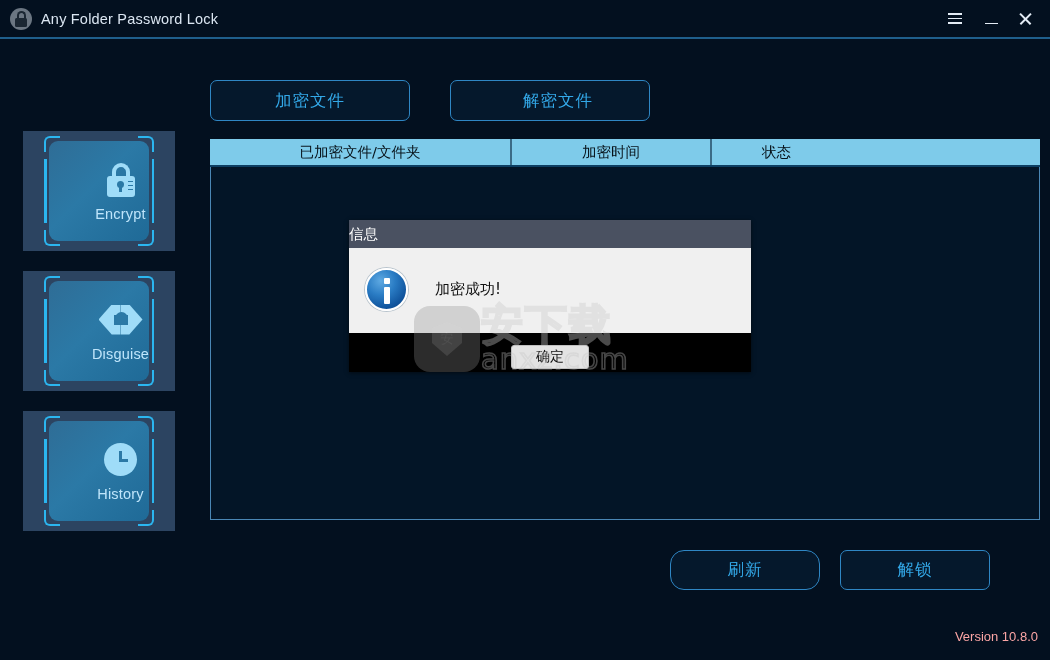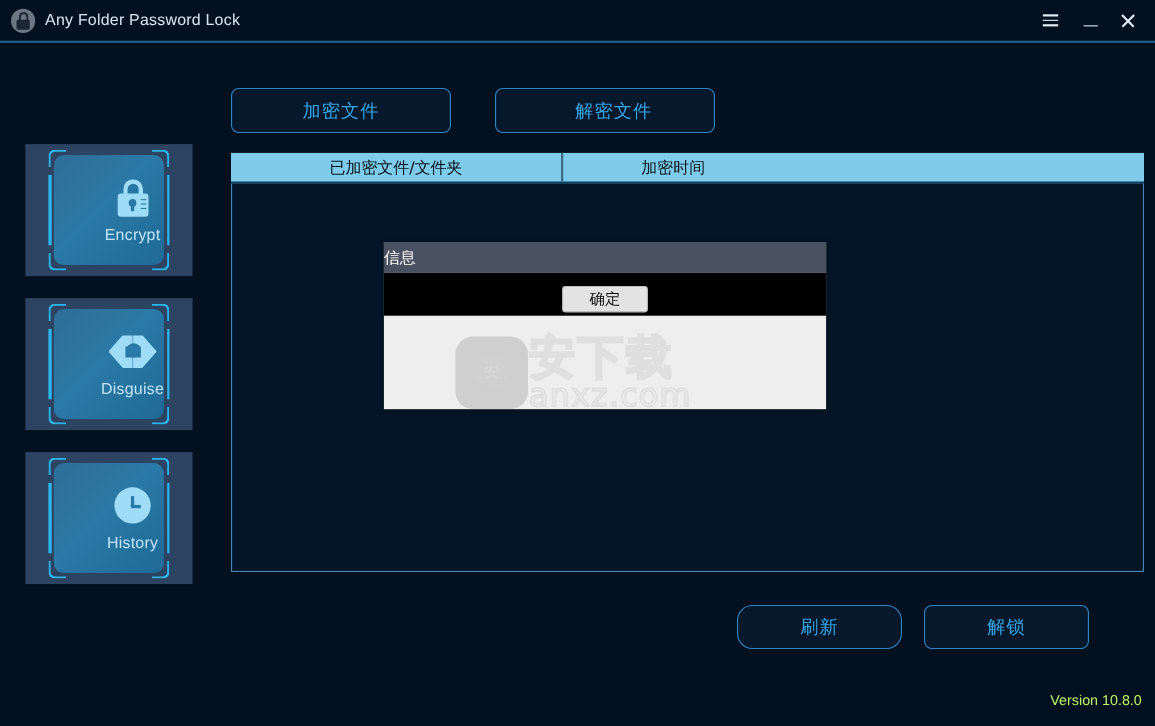--- a/index.html
+++ b/index.html
@@ -197,21 +197,21 @@
     background: #05182c;
     display: flex; align-items: center; justify-content: center;
     color: #33a8e8; font-size: 16.5px; letter-spacing: 1px;
     font-family: "DejaVu Sans", "Liberation Sans", sans-serif;
   }
   #btn-refresh { left: 670px; top: 550px; width: 150px; border-radius: 14px; }
   #btn-unlock  { left: 840px; top: 550px; width: 150px; }
 
   .version {
     position: absolute; right: 12px; top: 629px;
-    color: #bef264; font-size: 13px;
+    color: #fca5a5; font-size: 13px;
   }
 
   
   .dialog {
     position: absolute; left: 349px; top: 220px;
     width: 402px; height: 152px;
     background: #eeeeee;
     box-shadow: 0 1px 4px rgba(0,0,0,.55);
   }
   .dlg-title {
@@ -387,31 +387,39 @@
 
   </div>
 
   <div class="tab" id="tab-encrypt">加密文件</div>
   <div class="tab" id="tab-decrypt">解密文件</div>
 
   <div class="table-wrap">
     <div class="thead">
       <div class="th c0">已加密文件/文件夹</div>
       <div class="th c2">加密时间</div>
+      <div class="th c3">状态</div>
     </div>
     <div class="tbody"></div>
   </div>
 
   <div class="fbtn" id="btn-refresh">刷新</div>
   <div class="fbtn" id="btn-unlock">解锁</div>
 
   <div class="version">Version 10.8.0</div>
 
   <div class="dialog">
     <div class="dlg-title">信息</div>
+    <div class="dlg-body">
+      <div class="info-icon">
+        <span class="i-dot"></span>
+          <span class="i-stem"></span>
+      </div>
+      <div class="dlg-msg">加密成功!</div>
+    </div>
     <div class="dlg-foot">
       <div class="dlg-ok">确定</div>
     </div>
   </div>
 
   <div class="watermark">
     <div class="wm-shield">
       <div class="sh-body">安</div>
     </div>
     <div class="wm-text">

